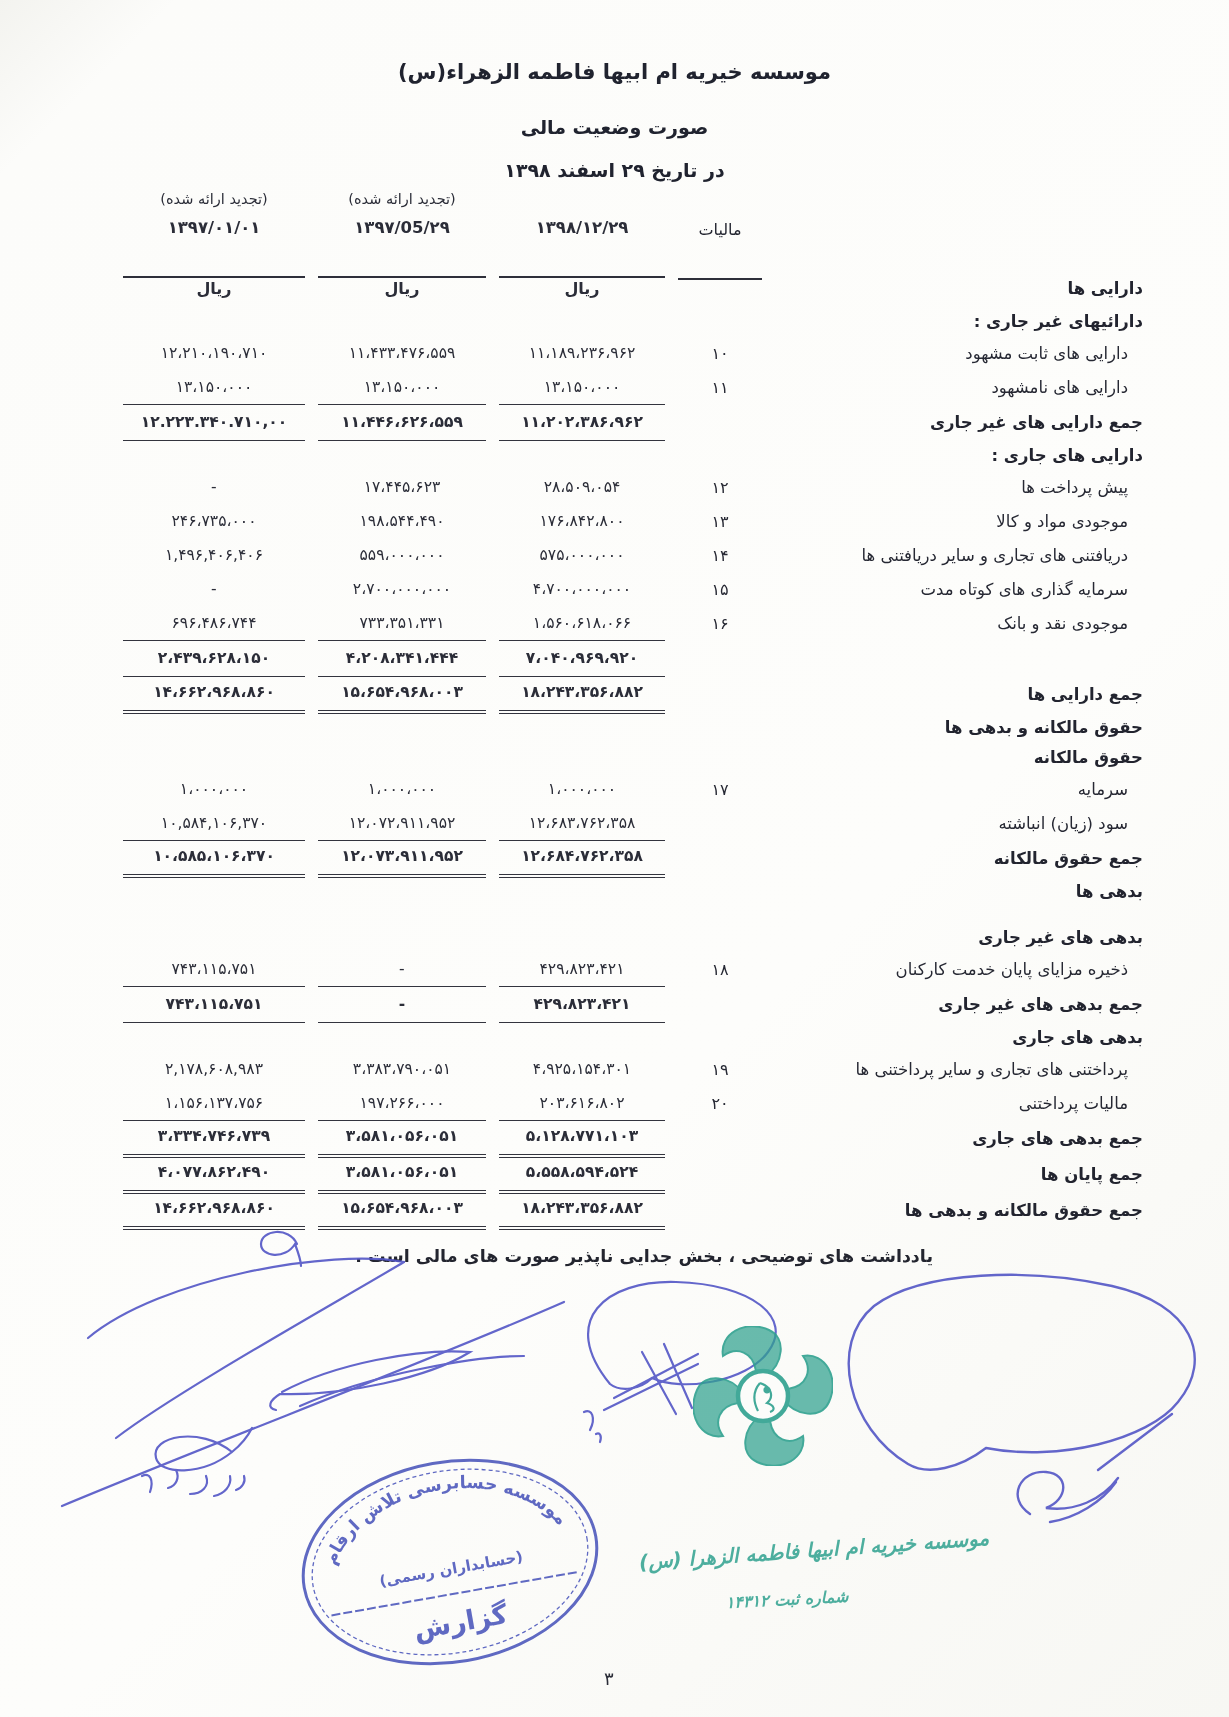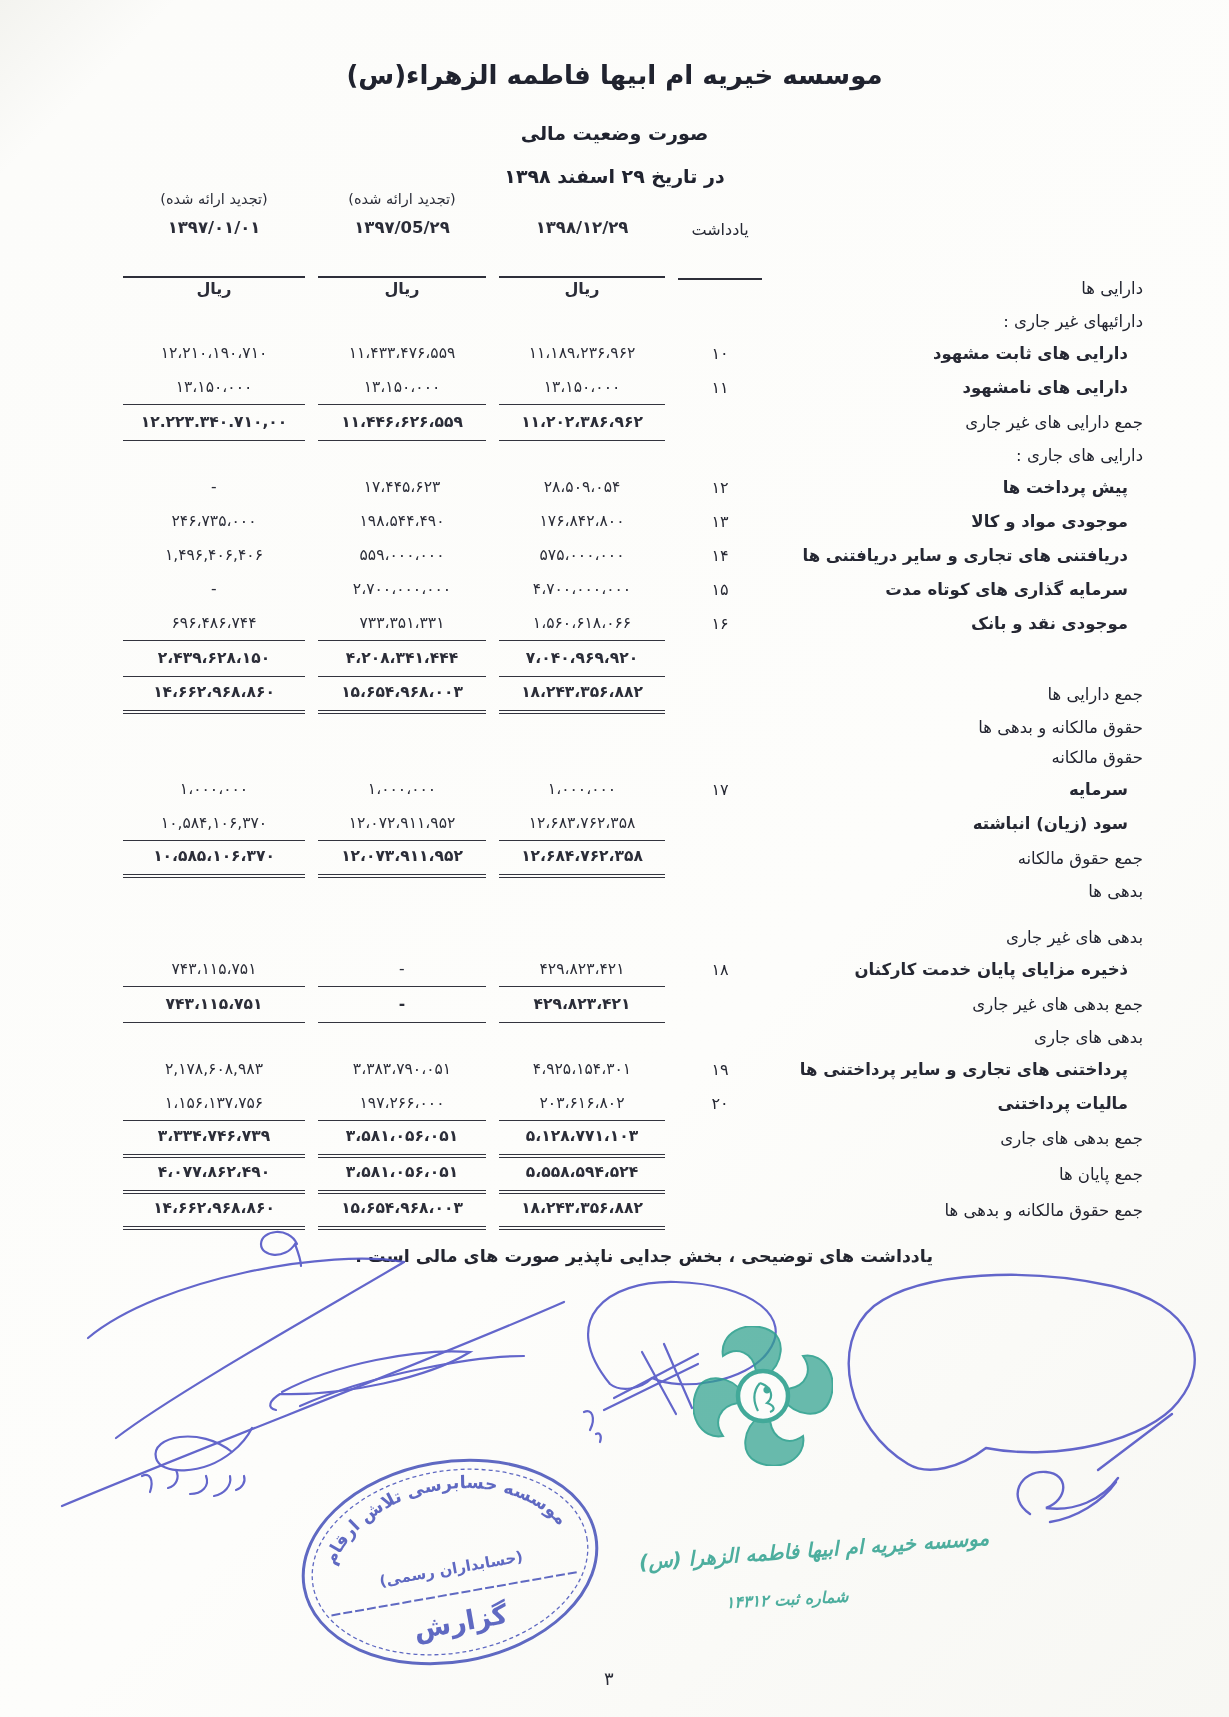--- a/index.html
+++ b/index.html
@@ -5,32 +5,32 @@
   html,body{margin:0;padding:0;}
   body{
     width:1229px;height:1717px;position:relative;overflow:hidden;
     background:linear-gradient(135deg,#f3f3ef 0%,#fcfcfa 6%,#fdfdfb 60%,#f7f7f3 100%);
     font-family:"DejaVu Sans",sans-serif;
     color:#262833;
   }
   .abs{position:absolute;}
   
   .title-block{top:60px;left:0;right:0;text-align:center;color:#20232f;}
-  .title-org{font-size:26px;font-weight:700;}
+  .title-org{font-size:21px;font-weight:700;}
   .title-stmt{font-size:19px;font-weight:700;margin-top:32px;}
   .title-date{font-size:19px;font-weight:700;margin-top:21px;}
   
   .sheet{top:186px;right:86px;width:1022px;}
   .row,.hrow{display:grid;grid-template-columns:368px 84px 166px 168px 182px;column-gap:13px;align-items:center;}
   .c{height:100%;display:flex;align-items:center;}
   .c-label{justify-content:flex-start;font-size:16.5px;}
-  .r-item .c-label{padding-right:15px;font-weight:bold;}
+  .r-item .c-label{padding-right:15px;}
   .c-note{justify-content:center;font-size:16px;}
   .c-num{justify-content:center;direction:ltr;font-size:15.5px;letter-spacing:.2px;color:#2b2d38;}
-  .b{font-weight:400;color:#22242f;}
+  .b{font-weight:700;color:#22242f;}
   .r-tot .c-num,.r-sub .c-num{font-weight:700;}
   .rs{border-bottom:1.6px solid #33343e;}
   .rd{border-bottom:4px double #33343e;}
   .h-restated{height:26px;}
   .restated{font-size:14.5px;direction:rtl;color:#2b2d38;}
   .h-dates{height:58px;}
   .date{font-weight:700;font-size:16.5px;align-self:stretch;align-items:flex-start;padding-top:6px;border-bottom:2px solid #2e2f3a;}
   .note-h{font-weight:400;align-self:stretch;align-items:flex-start;padding-top:8px;border-bottom:2px solid #2e2f3a;}
   .h-unit{height:36px;}
   .unit{font-size:16px;direction:rtl;font-weight:bold;}
@@ -63,21 +63,21 @@
 <div class="abs sheet">
   <div class="hrow h-restated">
     <div class="c c-label"></div>
     <div class="c c-note"></div>
     <div class="c c-num"></div>
     <div class="c c-num restated">(تجدید ارائه شده)</div>
     <div class="c c-num restated">(تجدید ارائه شده)</div>
   </div>
   <div class="hrow h-dates">
     <div class="c c-label"></div>
-    <div class="c c-note note-h" style="justify-content:center">یادداشت</div>
+    <div class="c c-note note-h" style="justify-content:center">مالیات</div>
     <div class="c c-num date" style="justify-content:center">۱۳۹۸/۱۲/۲۹</div>
     <div class="c c-num date" style="justify-content:center">۱۳۹۷/05/۲۹</div>
     <div class="c c-num date" style="justify-content:center">۱۳۹۷/۰۱/۰۱</div>
   </div>
   <div class="hrow h-unit">
     <div class="c c-label b">دارایی ها</div>
     <div class="c c-note"></div>
     <div class="c c-num unit">ریال</div>
     <div class="c c-num unit">ریال</div>
     <div class="c c-num unit">ریال</div>

